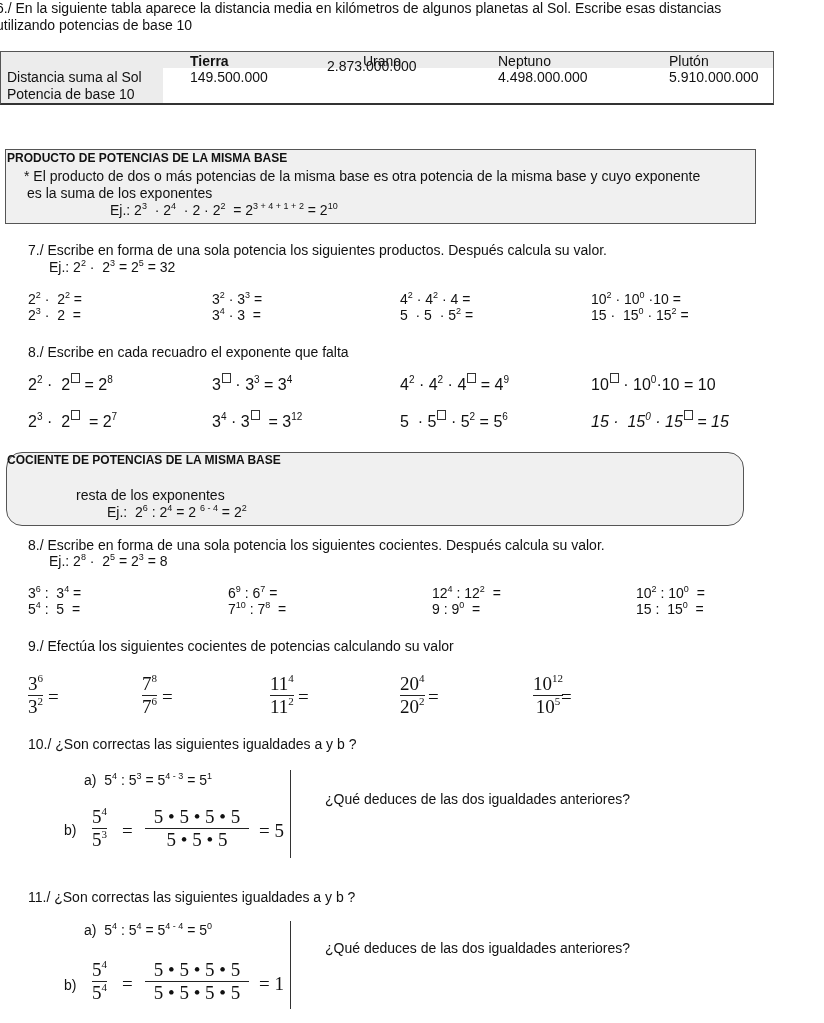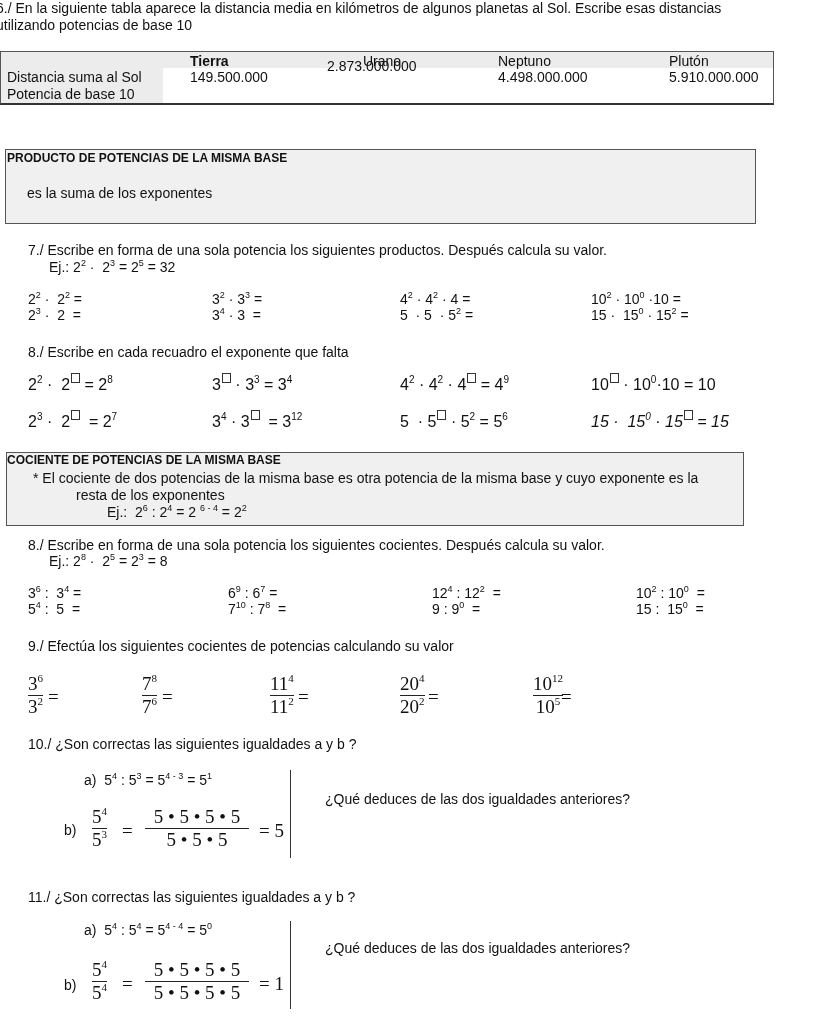--- a/index.html
+++ b/index.html
@@ -54,21 +54,26 @@
 
   <div class="cell" style="left:6px;top:34px;">Potencia de base 10</div>
   <div class="cell" style="left:189px;top:34px;width:120px;height:16px;"></div>
   <div class="cell" style="left:326px;top:34px;width:160px;height:16px;"></div>
   <div class="cell" style="left:497px;top:34px;width:160px;height:16px;"></div>
   <div class="cell" style="left:668px;top:34px;width:100px;height:16px;"></div>
 </div>
 
 <div class="rulebox" style="left:5px;top:149px;width:751px;height:75px;">
   <div class="title" style="left:1px;top:1px;">PRODUCTO DE POTENCIAS DE LA MISMA BASE</div>
+  <div class="line" style="left:18px;top:18px;">* El producto de dos o más potencias de la misma base es otra potencia de la misma base y cuyo exponente</div>
   <div class="line" style="left:21px;top:35px;">es la suma de los exponentes</div>
+  <div class="line" style="left:104px;top:52px;">
+    <span>Ej.:</span>
+    2<sup>3</sup> &nbsp;· 2<sup>4</sup> &nbsp;· 2 · 2<sup>2</sup> &nbsp;= 2<sup>3 + 4 + 1 + 2</sup> = 2<sup>10</sup>
+  </div>
 </div>
 
 <div class="abs" style="left:28px;top:242px;">7./ Escribe en forma de una sola potencia los siguientes productos. Después calcula su valor.</div>
 <div class="abs" style="left:49px;top:259px;">Ej.: 2<sup>2</sup> · &nbsp;2<sup>3</sup> = 2<sup>5</sup> = 32</div>
 
 <div class="abs" style="left:28px;top:291px;">2<sup>2</sup> · &nbsp;2<sup>2</sup> =</div>
 <div class="abs" style="left:212px;top:291px;">3<sup>2</sup> · 3<sup>3</sup> =</div>
 <div class="abs" style="left:400px;top:291px;">4<sup>2</sup> · 4<sup>2</sup> · 4 =</div>
 <div class="abs" style="left:591px;top:291px;">10<sup>2</sup> · 10<sup>0</sup> ·10 =</div>
 <div class="abs" style="left:28px;top:307px;">2<sup>3</sup> · &nbsp;2 &nbsp;=</div>
@@ -81,23 +86,22 @@
 <div class="abs big" style="left:28px;top:373px;">2<sup>2</sup> · &nbsp;2<span class="box-sq"></span> = 2<sup>8</sup></div>
 <div class="abs big" style="left:212px;top:373px;">3<span class="box-sq"></span> · 3<sup>3</sup> = 3<sup>4</sup></div>
 <div class="abs big" style="left:400px;top:373px;">4<sup>2</sup> · 4<sup>2</sup> · 4<span class="box-sq"></span> = 4<sup>9</sup></div>
 <div class="abs big" style="left:591px;top:373px;">10<span class="box-sq"></span> · 10<sup>0</sup>·10 = 10</div>
 
 <div class="abs big" style="left:28px;top:410px;">2<sup>3</sup> · &nbsp;2<span class="box-sq"></span> &nbsp;= 2<sup>7</sup></div>
 <div class="abs big" style="left:212px;top:410px;">3<sup>4</sup> · 3<span class="box-sq"></span> &nbsp;= 3<sup>12</sup></div>
 <div class="abs big" style="left:400px;top:410px;">5 &nbsp;· 5<span class="box-sq"></span> · 5<sup>2</sup> = 5<sup>6</sup></div>
 <div class="abs big" style="left:591px;top:410px;font-style:italic;">15 · &nbsp;15<sup>0</sup> · 15<span class="box-sq"></span> = 15</div>
 
-<div class="rulebox" style="left:6px;top:452px;width:738px;height:74px;">
+<div class="rulebox" style="left:6px;top:452px;width:738px;height:74px;border-radius:16px;">
   <div class="title" style="left:0px;top:0px;">COCIENTE DE POTENCIAS DE LA MISMA BASE</div>
-  <div class="line" style="left:26px;top:17px;">* El cociente de dos potencias de la misma base es otra potencia de la misma base y cuyo exponente es la</div>
   <div class="line" style="left:41px;top:34px;margin-left:28px;">resta de los exponentes</div>
   <div class="line" style="left:100px;top:51px;">
     <span>Ej.:</span>
     &nbsp;2<sup>6</sup> : 2<sup>4</sup> = 2 <sup>6 - 4</sup> = 2<sup>2</sup>
   </div>
 </div>
 
 <div class="abs" style="left:28px;top:537px;">8./ Escribe en forma de una sola potencia los siguientes cocientes. Después calcula su valor.</div>
 <div class="abs" style="left:49px;top:553px;">Ej.: 2<sup>8</sup> · &nbsp;2<sup>5</sup> = 2<sup>3</sup> = 8</div>
 

